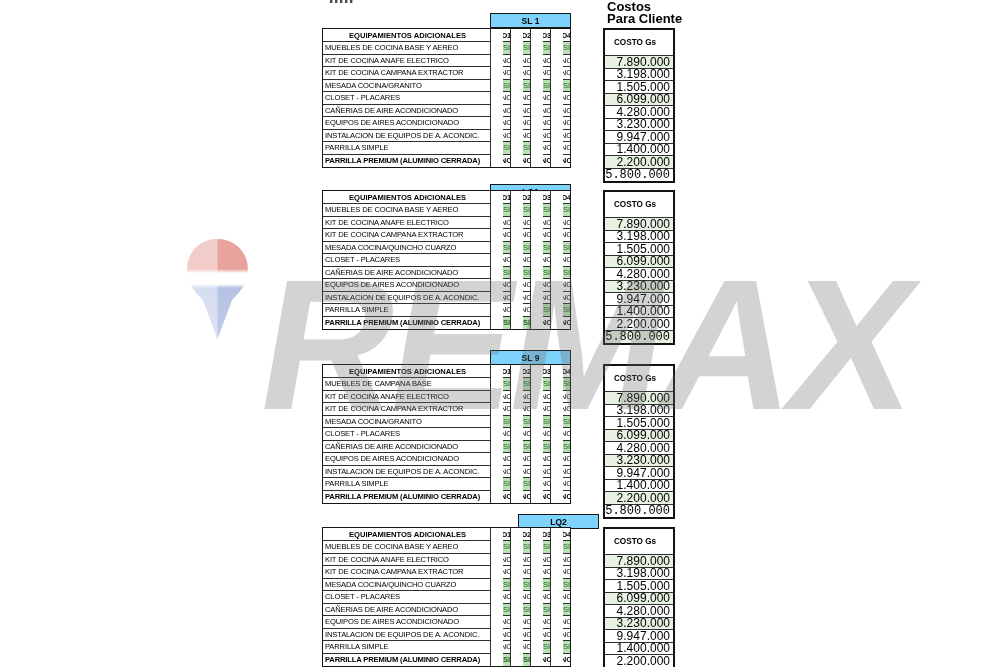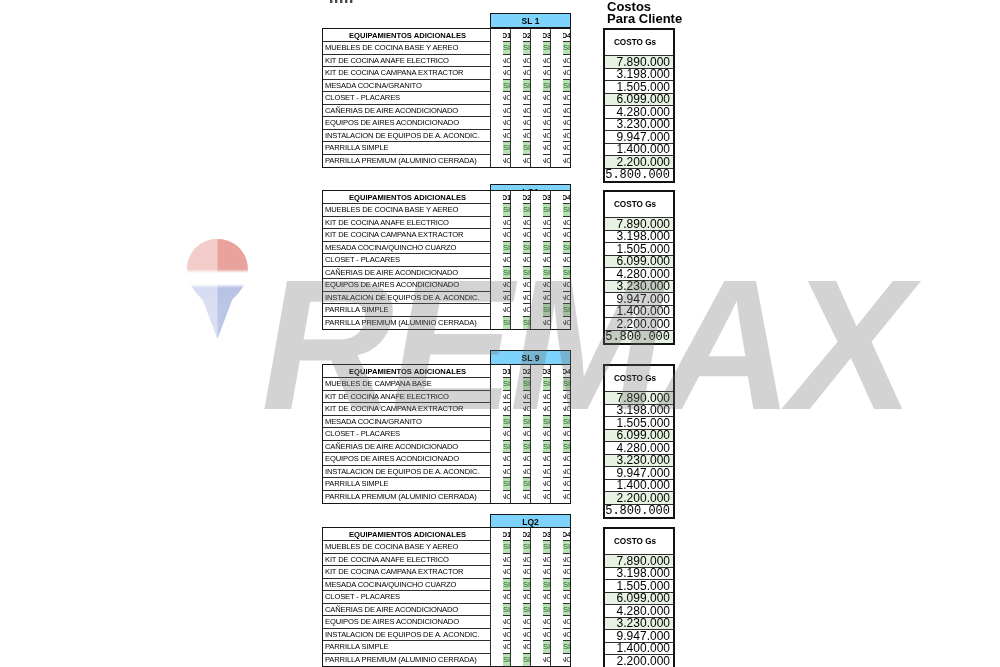--- a/index.html
+++ b/index.html
@@ -31,21 +31,21 @@
   .cell{
     box-sizing:border-box;border-right:1px solid #2e2e2e;border-bottom:1px solid #2e2e2e;
     display:flex;align-items:center;justify-content:center;font-size:7.6px;
     white-space:nowrap;overflow:hidden;background:#fff;
   }
   .cell.label{width:168px;justify-content:flex-start;padding-left:2px;letter-spacing:-0.15px;}
   .trow.hdr .cell{font-weight:bold;}
   .trow.hdr .cell.label{justify-content:center;letter-spacing:0;}
   .cell.d{flex:1;}
   .cell.d:last-child{border-right:none;}
-  .trow:last-child .cell{border-bottom:none;}
+  .trow:last-child .cell{border-bottom:none;font-weight:bold;}
   .cell.si{background:var(--si-fill,#b9e2b4);color:var(--si-text,#215d21);}
   .cost-table{
     position:absolute;left:603px;width:72px;box-sizing:border-box;
     border:2px solid #121212;background:#fff;z-index:2;overflow:hidden;
   }
   .crow{
     height:12.5px;box-sizing:border-box;border-bottom:1px solid #2e2e2e;
     display:flex;align-items:center;justify-content:flex-end;
     padding-right:3px;font-size:12px;background:#fff;white-space:nowrap;
   }
@@ -346,21 +346,21 @@
         <div class="crow">3.198.000</div>
         <div class="crow">1.505.000</div>
         <div class="crow hl">6.099.000</div>
         <div class="crow">4.280.000</div>
         <div class="crow hl">3.230.000</div>
         <div class="crow">9.947.000</div>
         <div class="crow">1.400.000</div>
         <div class="crow hl">2.200.000</div>
         <div class="crow">5.800.000</div>
       </div>
-      <div class="group-box" style="top: 514px;">LQ2</div>
+      <div class="group-box" style="top: 514px; margin-left: 28px;">LQ2</div>
       <div class="main-table" style="top: 527px;">
         <div class="trow hdr">
           <div class="cell label">EQUIPAMIENTOS ADICIONALES</div>
           <div class="cell d">D1</div>
           <div class="cell d">D2</div>
           <div class="cell d">D3</div>
           <div class="cell d">D4</div>
         </div>
         <div class="trow">
           <div class="cell label">MUEBLES DE COCINA BASE Y AEREO</div>

